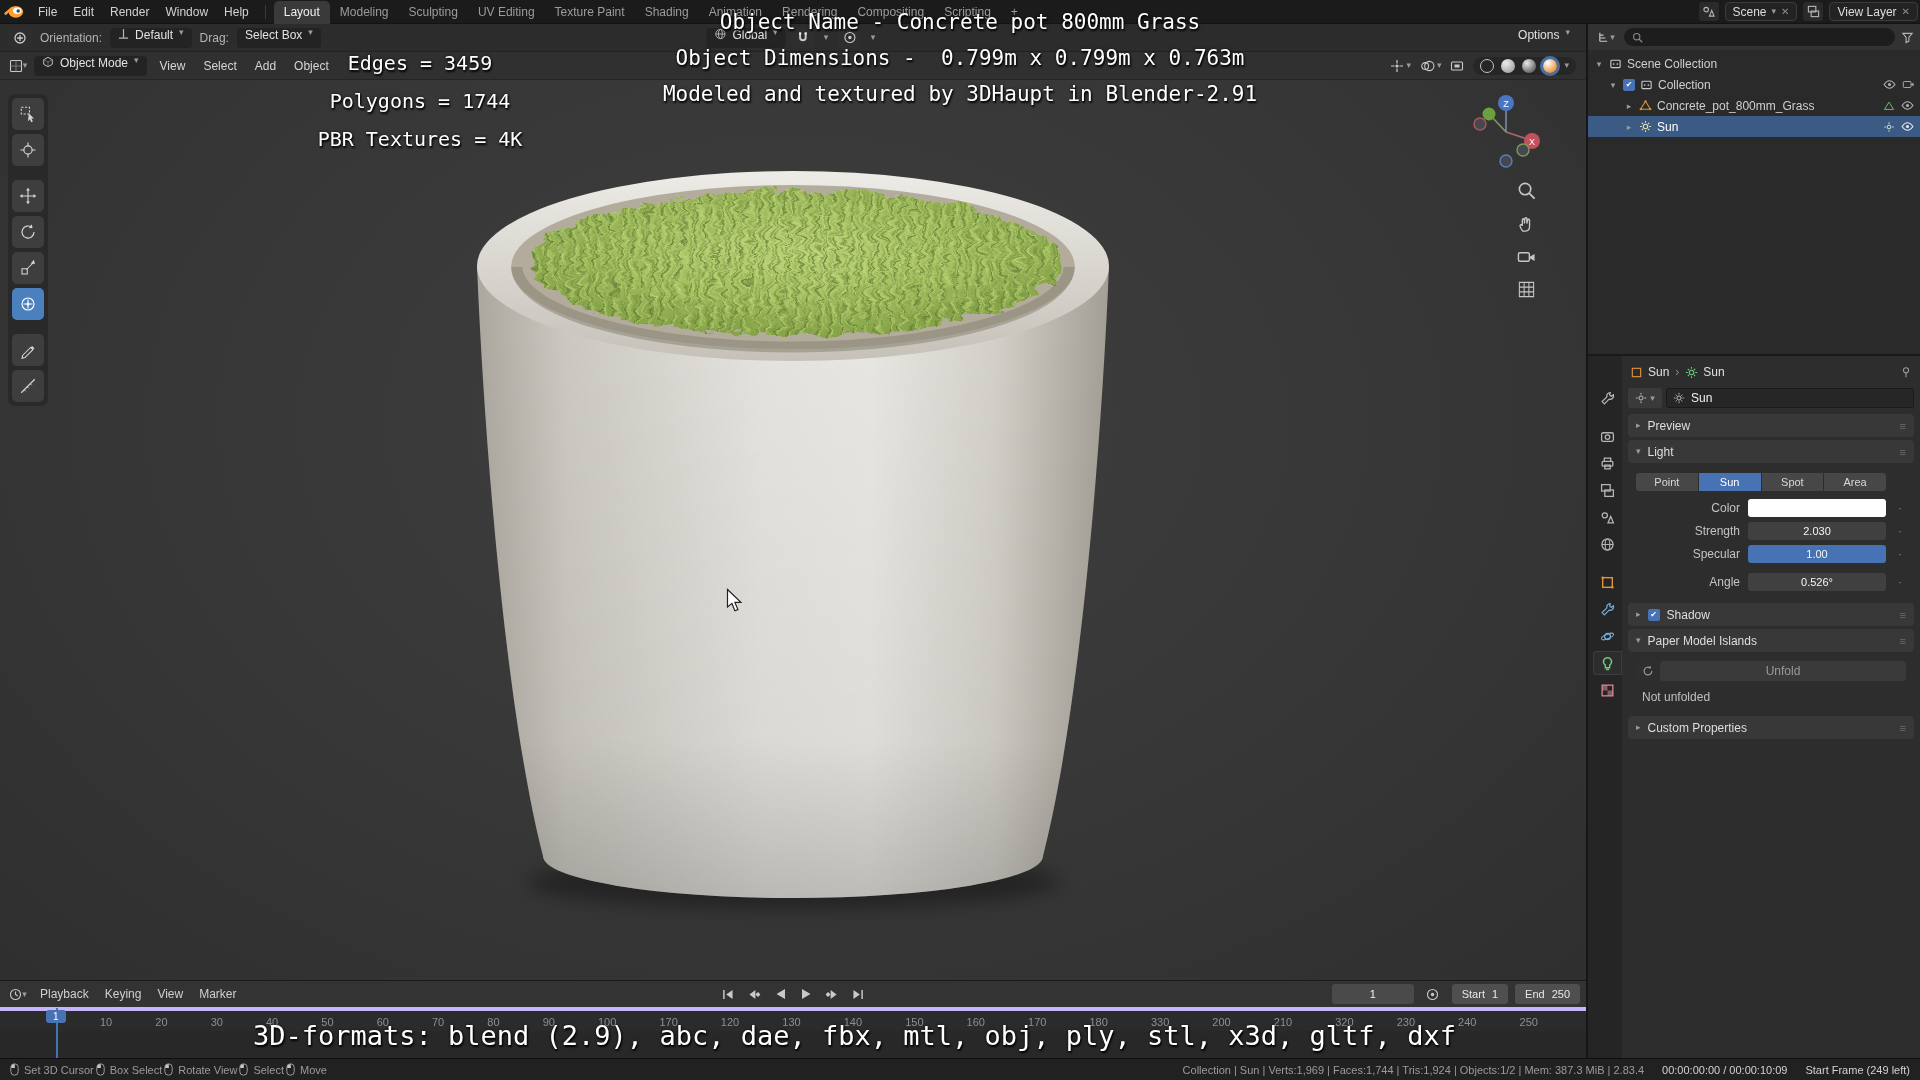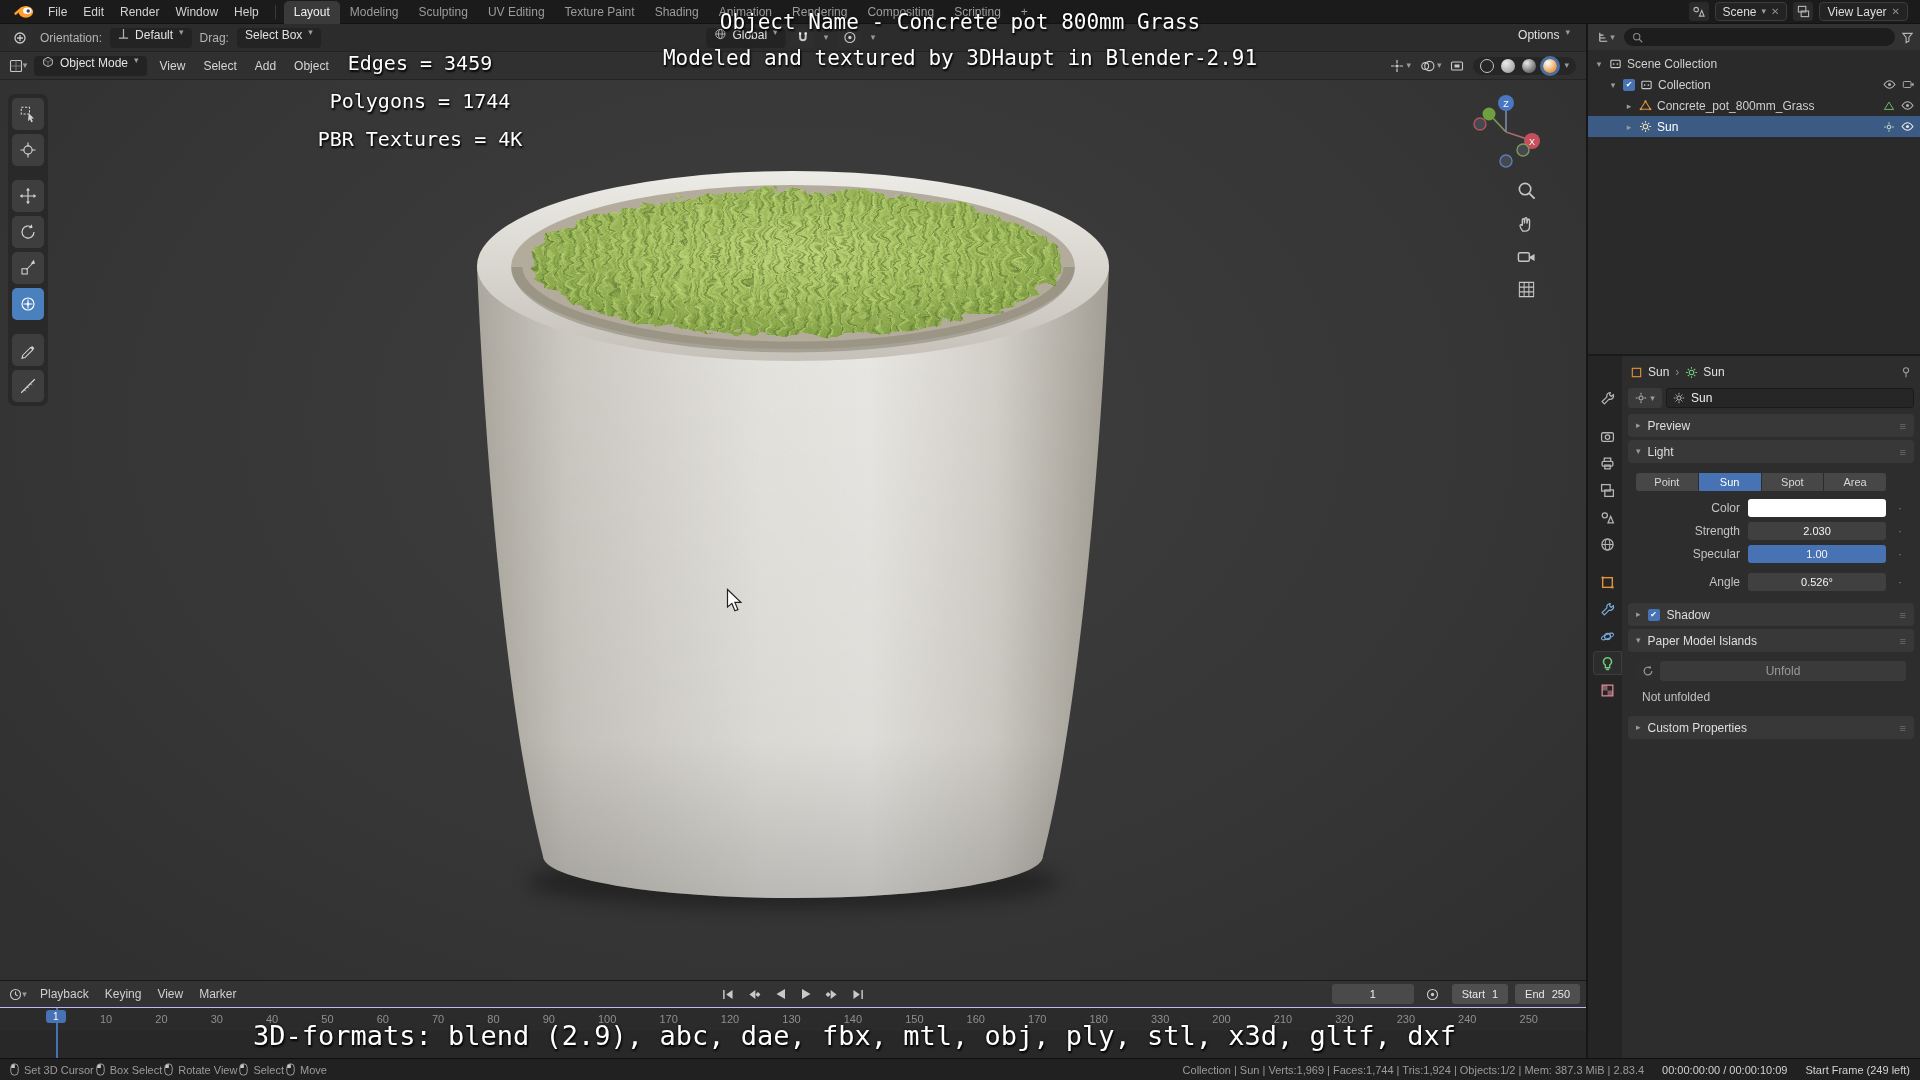--- a/index.html
+++ b/index.html
@@ -3,21 +3,21 @@
 <meta charset="utf-8">
 <style>
 *{margin:0;padding:0;box-sizing:border-box}
 html,body{width:1920px;height:1080px;overflow:hidden;background:#111;
   font-family:"Liberation Sans",sans-serif;font-size:12px;color:#ccc}
 .app{position:relative;width:1920px;height:1080px;display:flex;flex-direction:column;background:#1d1d1d}
 svg{display:block}
 
 
 .topbar{height:24px;flex:0 0 auto;display:flex;align-items:center;background:#1b1b1b;
-  border-bottom:1px solid #131313;padding:0 12px;gap:2px}
+  border-bottom:1px solid #131313;padding:0 2px;gap:2px}
 .logo{width:24px;height:18px;display:flex;align-items:center;justify-content:center;margin-right:2px}
 .menu-item{padding:3px 8px;color:#d2d2d2;border-radius:3px}
 .vdiv{width:1px;height:14px;background:#3a3a3a;margin:0 6px}
 .ws-tabs{display:flex;align-items:flex-end;height:24px}
 .ws-tab{padding:4px 10px 5px;color:#9c9c9c;border-radius:5px 5px 0 0;white-space:nowrap}
 .ws-tab.active{background:#3a3a3a;color:#f0f0f0}
 .ws-add{padding:4px 8px;color:#9c9c9c}
 .topbar-right{margin-left:auto;display:flex;align-items:center;gap:6px}
 .selector{display:flex;align-items:center;gap:5px;background:#232323;border:1px solid #3c3c3c;
   border-radius:4px;height:19px;padding:0 7px;color:#ddd;white-space:nowrap}
@@ -88,21 +88,21 @@
   display:flex;flex-direction:column;position:relative}
 .tl-header{height:26px;background:#333;display:flex;align-items:center;gap:2px;padding:0 6px;position:relative}
 .tl-menu{padding:3px 8px;color:#d0d0d0}
 .transport{position:absolute;left:50%;transform:translateX(-50%);display:flex;align-items:center;gap:3px}
 .tp-btn{width:23px;height:19px;display:flex;align-items:center;justify-content:center;border-radius:3px}
 .tl-right{margin-left:auto;display:flex;align-items:center;gap:7px}
 .frame-field{width:82px;height:20px;background:#4a4a4a;border-radius:3px;color:#f0f0f0;
   display:flex;align-items:center;justify-content:center;font-size:11px}
 .range-field{height:20px;background:#4f4f4f;border-radius:3px;display:flex;align-items:center;
   justify-content:center;gap:7px;padding:0 10px;color:#e8e8e8;font-size:11px}
-.ruler{height:24px;position:relative;background:#2b2b2b;border-top:1px solid #c4b5fd}
+.ruler{height:24px;position:relative;background:#2b2b2b;border-top:4px solid #c4b5fd}
 .ticks{position:absolute;left:100px;right:48px;top:5px;display:flex;justify-content:space-between;
   color:#8f8f8f;font-size:11px}
 .tl-body{flex:1;background:#282828}
 .playhead{position:absolute;left:56px;top:27px;bottom:0;width:2px;background:#4772b3;z-index:5}
 .playhead-badge{position:absolute;left:46px;top:29px;background:#4772b3;color:#fff;font-size:10px;
   padding:1px 7px;border-radius:3px;z-index:6}
 
 
 .statusbar{height:22px;flex:0 0 auto;background:#212121;border-top:1px solid #0f0f0f;
   display:flex;align-items:center;gap:18px;padding:0 10px;font-size:11px;color:#9b9b9b}
@@ -928,16 +928,16 @@
         <span>Move</span>
       </div>
       </div>
     <div class="sb-right">
       <span>Collection | Sun | Verts:1,969 | Faces:1,744 | Tris:1,924 | Objects:1/2 | Mem: 387.3 MiB | 2.83.4</span>
       <span class="timecode">00:00:00:00 / 00:00:10:09</span>
       <span class="frame-status">Start Frame (249 left)</span>
     </div>
   </div>
 
-  <div class="vp-title"><div>Object Name - Concrete pot 800mm Grass</div><div>Modeled and textured by 3DHaupt in Blender-2.91</div></div>
+  <div class="vp-title"><div>Object Name - Concrete pot 800mm Grass</div><div>Object Dimensions -  0.799m x 0.799m x 0.763m</div><div>Modeled and textured by 3DHaupt in Blender-2.91</div></div>
   <div class="vp-stats"><div>Edges = 3459</div><div>Polygons = 1744</div><div>PBR Textures = 4K</div></div>
   <div class="vp-formats">3D-formats: blend (2.9), abc, dae, fbx, mtl, obj, ply, stl, x3d, gltf, dxf</div>
 </div>
 
 </body></html>

